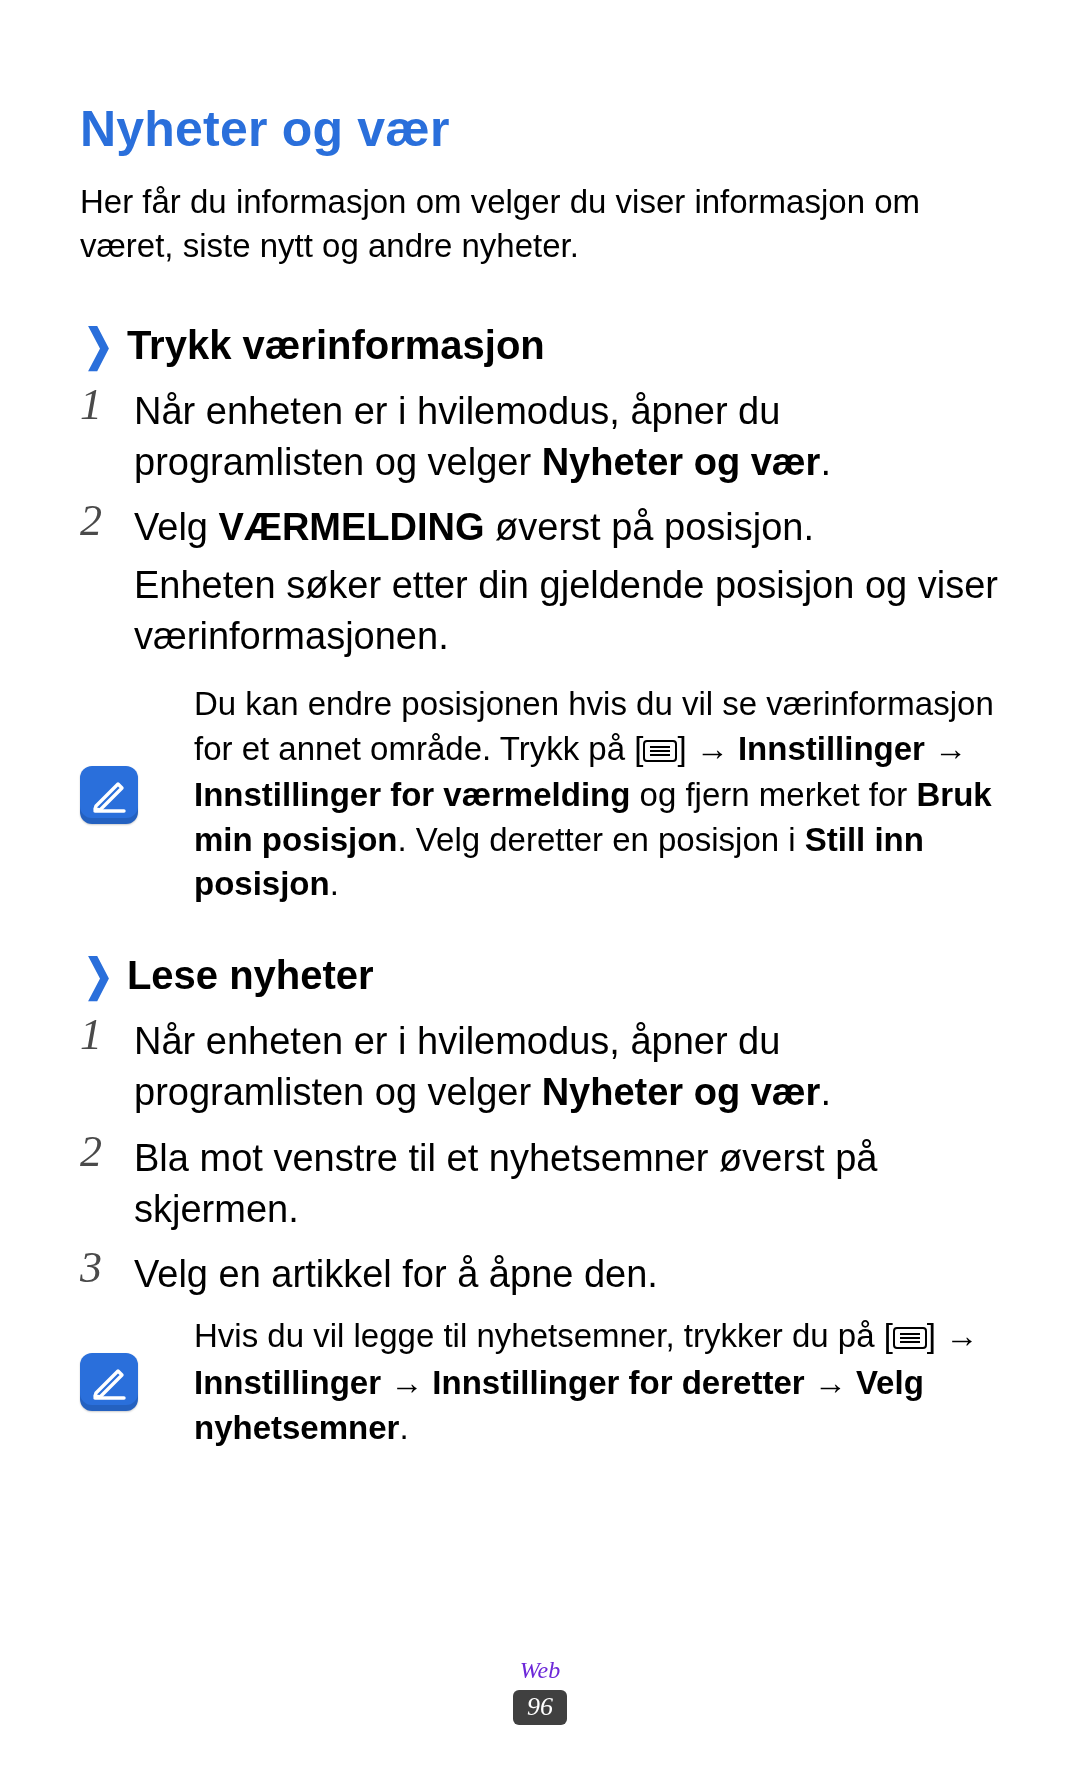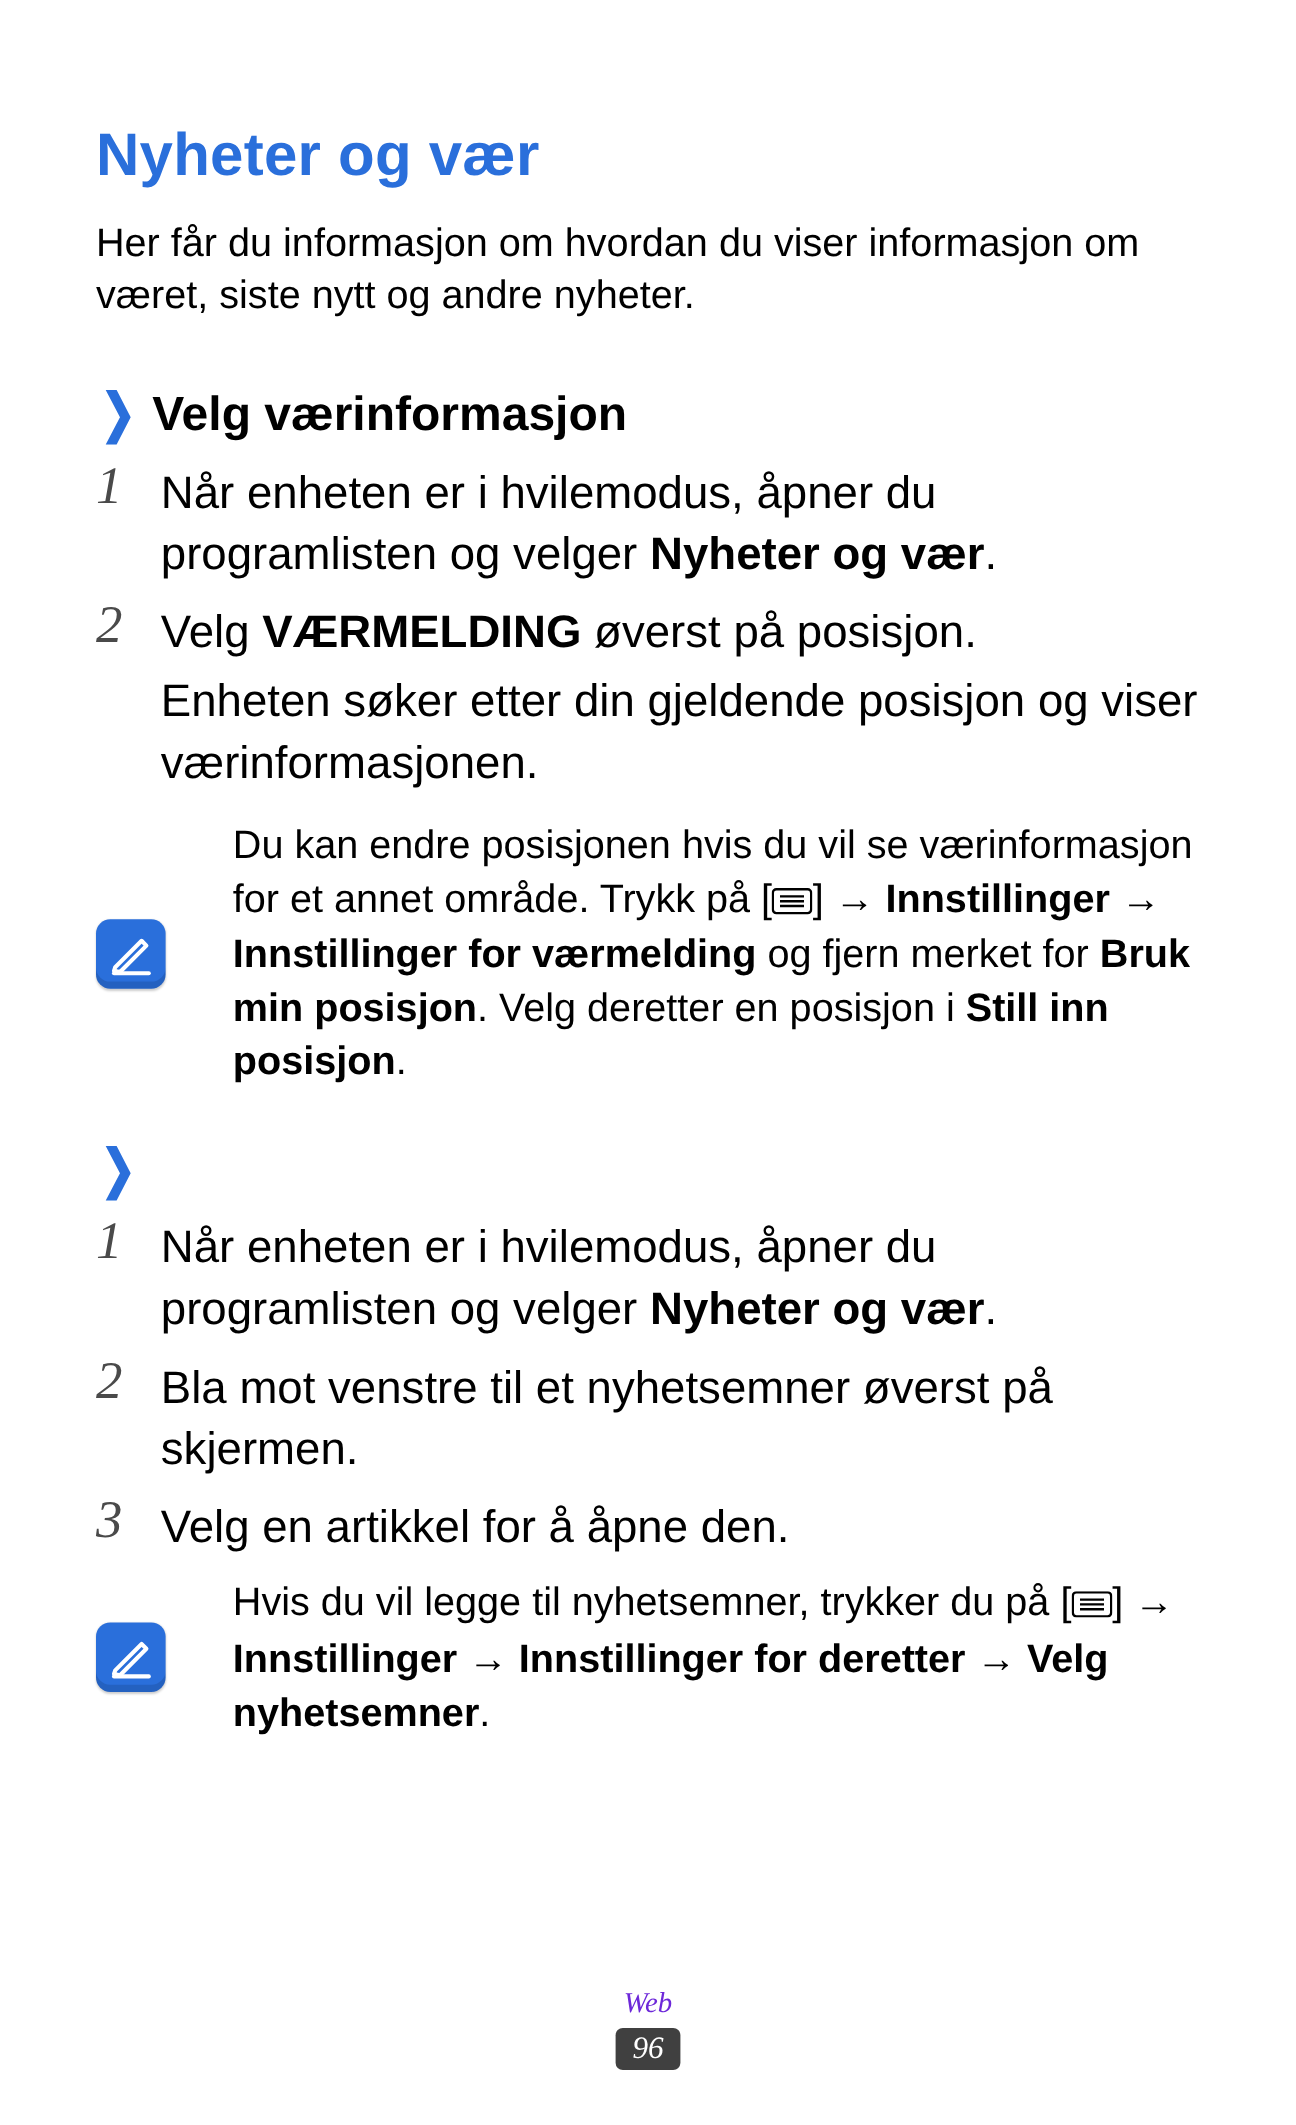--- a/index.html
+++ b/index.html
@@ -132,25 +132,25 @@
   }
   .block { margin-bottom: 10px; }
 </style>
 </head>
 <body>
 
 <div class="page">
 
   <h1 class="section-title">Nyheter og vær</h1>
 
-  <p class="intro">Her får du informasjon om hvordan du viser informasjon om været, siste nytt og andre nyheter.</p>
+  <p class="intro">Her får du informasjon om velger du viser informasjon om været, siste nytt og andre nyheter.</p>
 
   <div class="sub-heading">
     <span class="chevron">❯</span>
-    <span>Velg værinformasjon</span>
+    <span>Trykk værinformasjon</span>
   </div>
 
   <div class="step block">
     <div class="step-num">1</div>
     <div class="step-body">
       <span>Når enheten er i hvilemodus, åpner du programlisten og velger </span><span class="bold">Nyheter og vær</span><span>.</span>
     </div>
   </div>
 
   <div class="step block">
@@ -175,20 +175,21 @@
             <rect x="1" y="1" width="32" height="20" rx="3" ry="3" fill="none" stroke="#000" stroke-width="2"></rect>
             <line x1="7" y1="7" x2="27" y2="7" stroke="#000" stroke-width="2"></line>
             <line x1="7" y1="11" x2="27" y2="11" stroke="#000" stroke-width="2"></line>
             <line x1="7" y1="15" x2="27" y2="15" stroke="#000" stroke-width="2"></line>
           </svg></span><span>] → </span><span class="bold">Innstillinger</span><span> → </span><span class="bold">Innstillinger for værmelding</span><span> og fjern merket for </span><span class="bold">Bruk min posisjon</span><span>. Velg deretter en posisjon i </span><span class="bold">Still inn posisjon</span><span>.</span>
     </div>
   </div>
 
   <div class="sub-heading">
     <span class="chevron">❯</span>
+    <span>Lese nyheter</span>
   </div>
 
   <div class="step block">
     <div class="step-num">1</div>
     <div class="step-body">
       <span>Når enheten er i hvilemodus, åpner du programlisten og velger </span><span class="bold">Nyheter og vær</span><span>.</span>
     </div>
   </div>
 
   <div class="step block">

